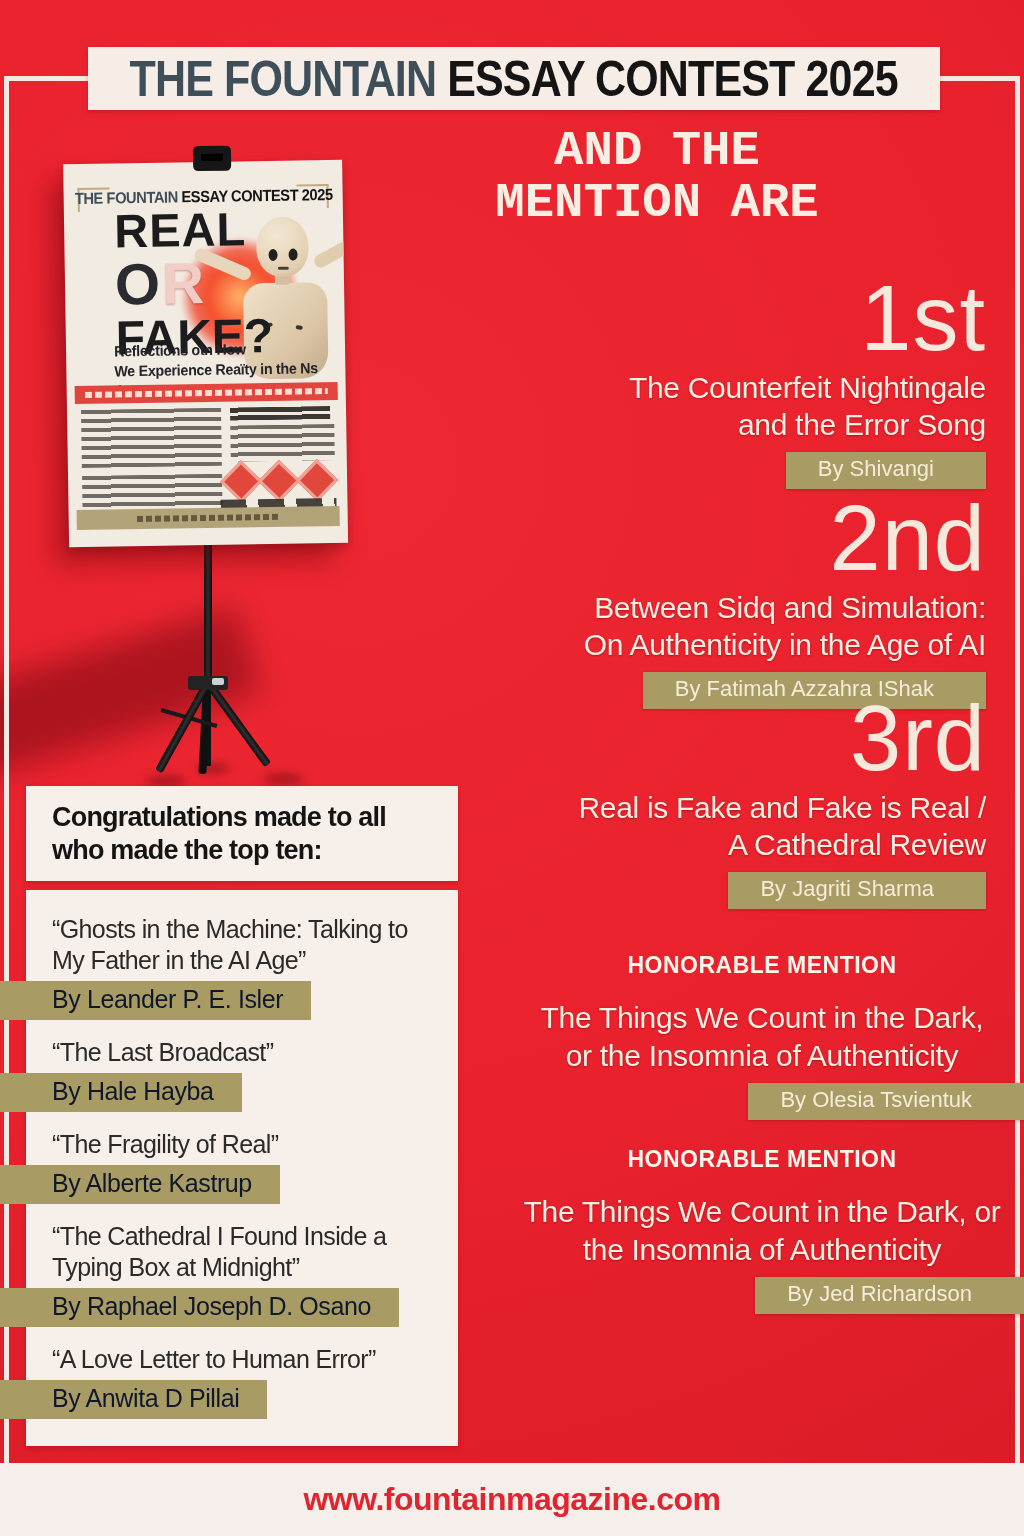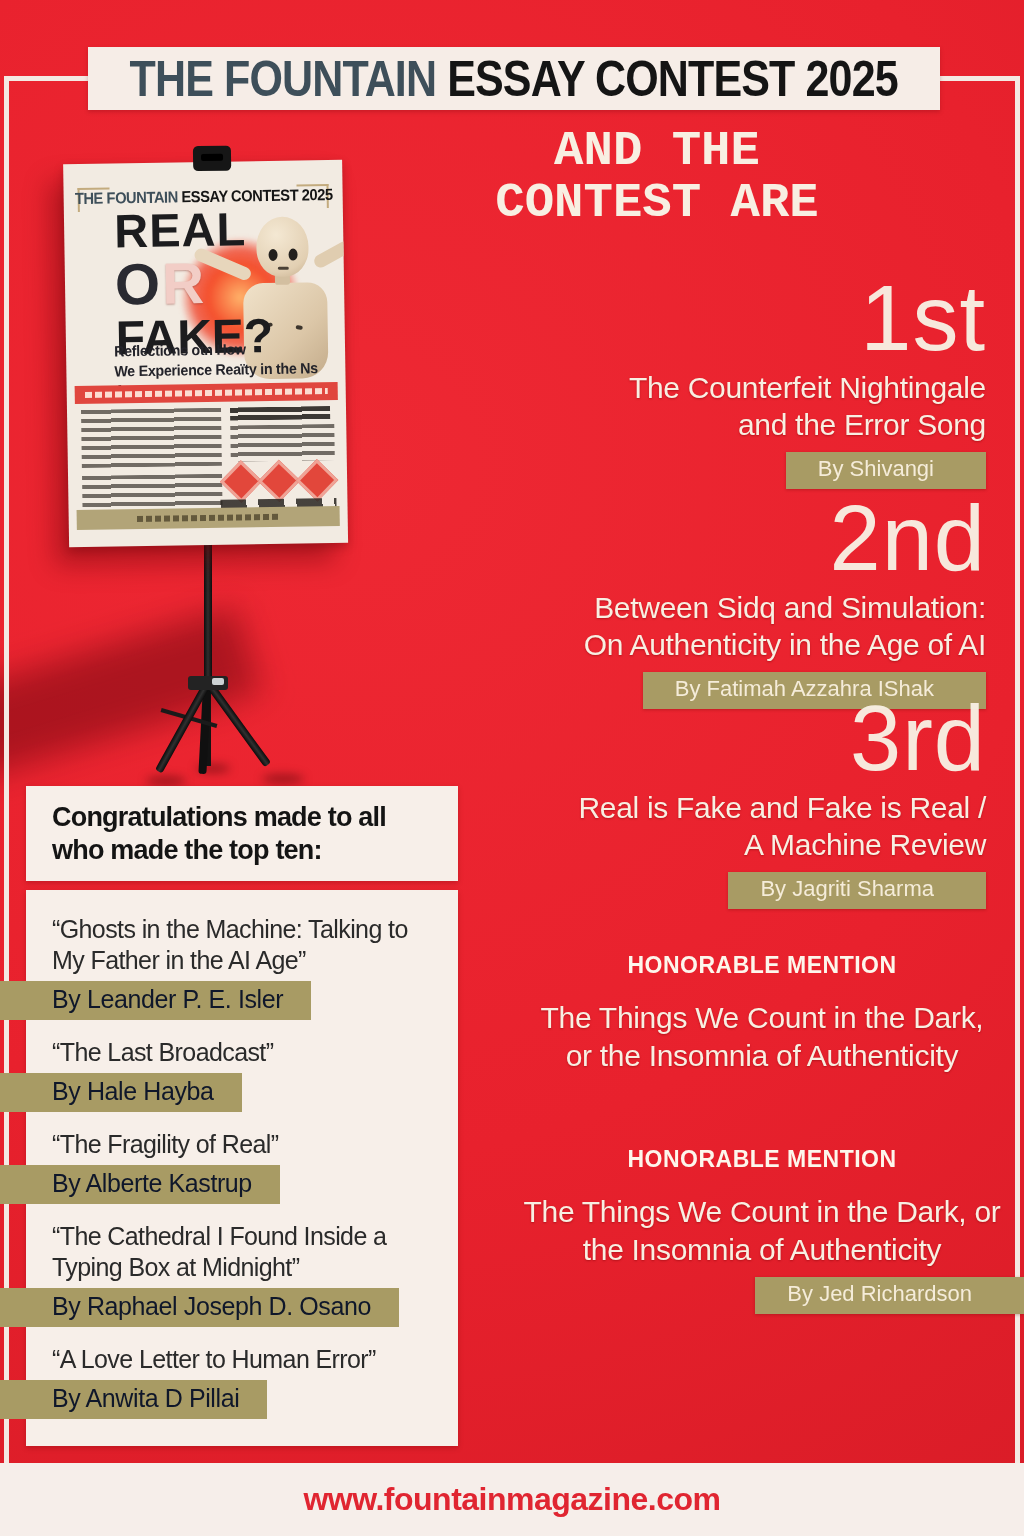--- a/index.html
+++ b/index.html
@@ -190,21 +190,21 @@
       <div class="p-goldbar">
           <div class="fakeline"></div>
         </div>
     </div>
     <div class="clip"></div>
   </div>
 
   <div class="right-col">
     <div class="winners-heading">
       <div>AND THE</div>
-      <div>CONTEST ARE</div>
+      <div>MENTION ARE</div>
     </div>
 
     <div class="prize p1">
       <div class="rank">1st</div>
       <div class="prize-title">
         <div>The Counterfeit Nightingale</div>
         <div>and the Error Song</div>
       </div>
       <div class="author-row">
           <div class="author-bar">By Shivangi</div>
@@ -219,33 +219,36 @@
       </div>
       <div class="author-row">
           <div class="author-bar">By Fatimah Azzahra IShak</div>
         </div>
     </div>
 
     <div class="prize p3">
       <div class="rank">3rd</div>
       <div class="prize-title">
         <div>Real is Fake and Fake is Real /</div>
-        <div>A Machine Review</div>
+        <div>A Cathedral Review</div>
       </div>
       <div class="author-row">
           <div class="author-bar">By Jagriti Sharma</div>
         </div>
     </div>
 
     <div class="hm hm1">
       <div class="hm-label">HONORABLE MENTION</div>
       <div class="hm-title">
         <div>The Things We Count in the Dark,</div>
         <div>or the Insomnia of Authenticity</div>
       </div>
+      <div class="author-row">
+          <div class="author-bar">By Olesia Tsvientuk</div>
+        </div>
     </div>
 
     <div class="hm hm2">
       <div class="hm-label">HONORABLE MENTION</div>
       <div class="hm-title">
         <div>The Things We Count in the Dark, or</div>
         <div>the Insomnia of Authenticity</div>
       </div>
       <div class="author-row">
           <div class="author-bar">By Jed Richardson</div>

